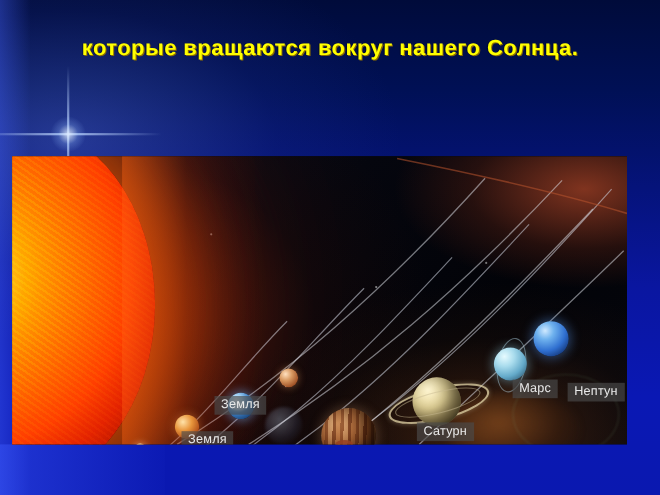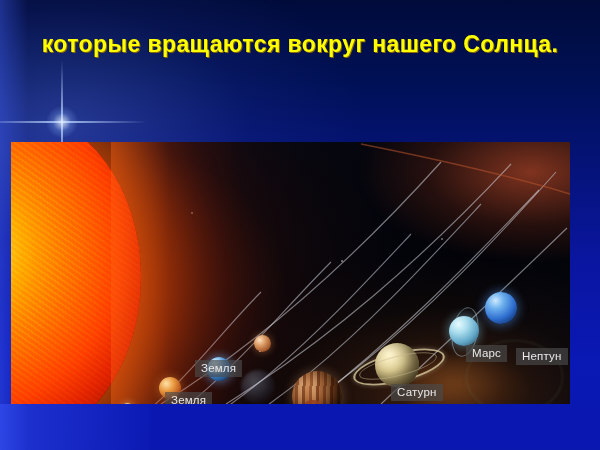--- a/index.html
+++ b/index.html
@@ -40,21 +40,21 @@
     background:radial-gradient(circle,rgba(225,238,255,0.85) 0%,rgba(150,190,255,0.25) 40%,rgba(90,130,255,0) 72%);
   }
   
   #title-block{
     position:absolute;left:0;top:22px;width:600px;text-align:center;
     color:#FFFF00;font-weight:bold;font-size:20.5px;line-height:44px;
     letter-spacing:0.4px;
     text-shadow:1px 1px 0 #8a6b00, -1px 0 0 rgba(0,0,0,0.35);
   }
   #title-line1,#title-line2{display:block;white-space:nowrap;}
-  #title-line2{font-size:23px;}
+  #title-line2{font-size:20px;}
   
   #space-photo{
     position:absolute;left:11px;top:142px;width:559px;height:262px;
     overflow:hidden;background:#05060d;
   }
   .layer{position:absolute;top:0;left:0;width:100%;height:100%;}
   
   #space-base{
     background:
       radial-gradient(ellipse 230px 120px at 520px 30px, rgba(150,60,35,0.85) 0%, rgba(80,30,18,0.45) 45%, rgba(0,0,0,0) 75%),
@@ -181,21 +181,21 @@
     position:absolute;
     background:rgba(74,74,74,0.66);
     color:#e9e9e9;
     font-size:11.5px;
     padding:2px 6px 3px 6px;
     white-space:nowrap;
     letter-spacing:0.2px;
   }
   #label-earth{left:154px;top:250px;}
   #label-mars{left:184px;top:218px;}
-  #label-saturn{left:380px;top:242px;}
+  #label-saturn{left:368px;top:242px;}
   #label-uranus{left:455px;top:203px;}
   #label-neptune{left:505px;top:166px;margin-top:40px;}
 </style>
 </head>
 <body>
 
 <div id="slide">
 
   <div id="light-band"></div>
   <div id="light-band2"></div>

